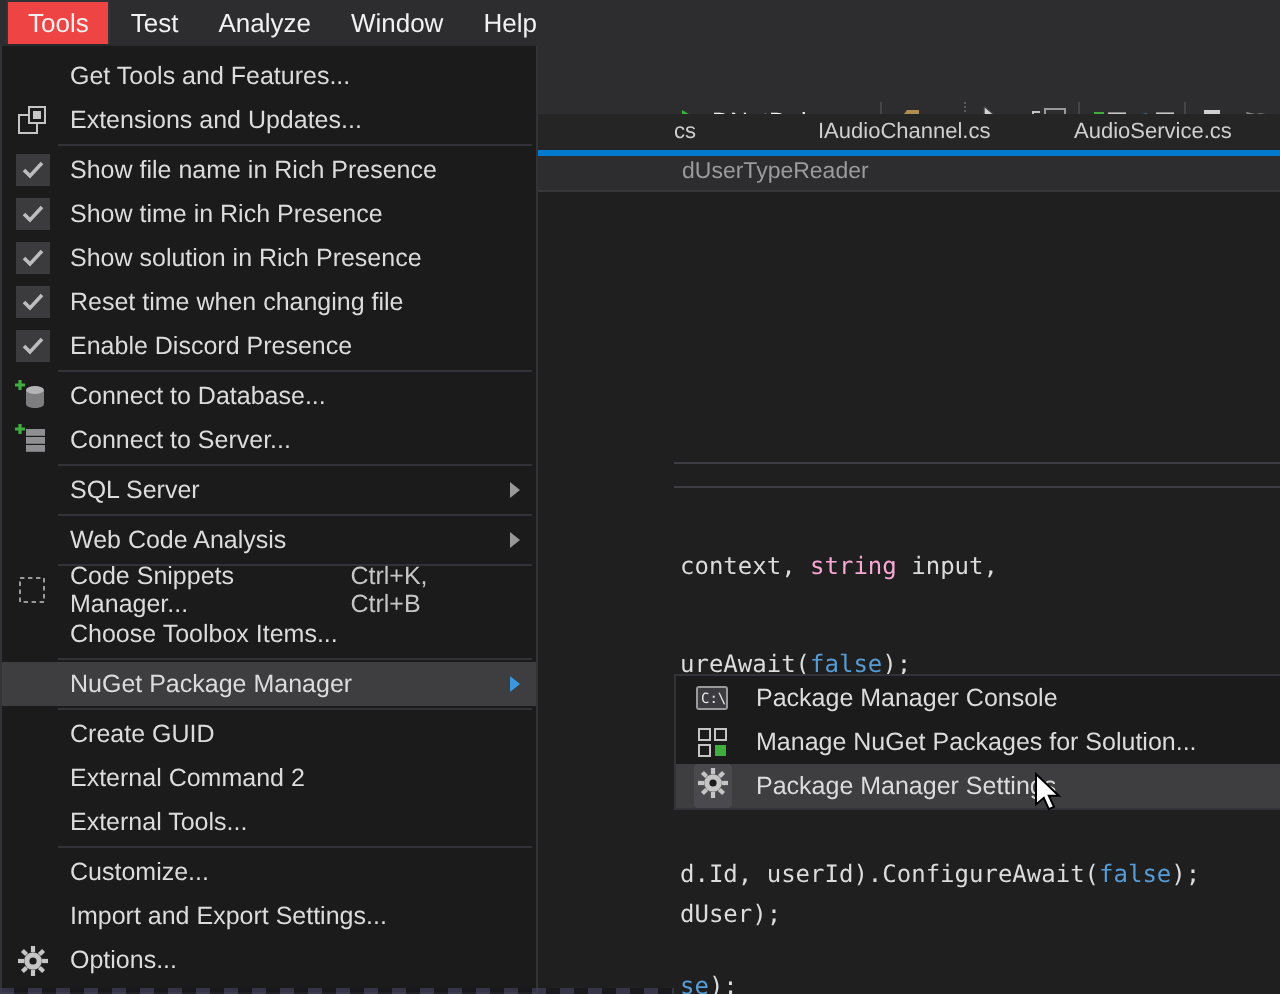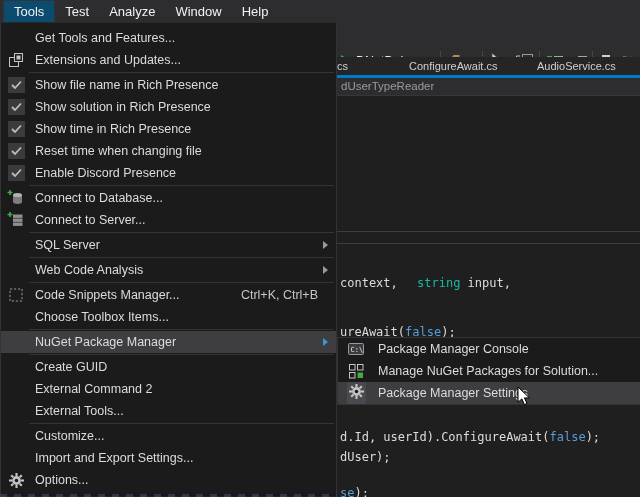--- a/index.html
+++ b/index.html
@@ -8,37 +8,37 @@
     position: relative; overflow: hidden;
     background:#1e1e1e;
     font-family:"Liberation Sans", sans-serif;
     font-size:12.5px; color:#dcdcdc;
     -webkit-font-smoothing: antialiased;
   }
   
   .menubar { position:absolute; top:0; left:0; width:640px; height:22px;
     background:#2d2d30; display:flex; align-items:stretch; padding-left:3px; color:#f1f1f1; font-size:13px; }
   .mb-item { padding:0 10px; display:flex; align-items:center; cursor:default; }
-  .mb-item.active { background:#0c4a6e; border:1px solid #333337; border-bottom:none; }
+  .mb-item.active { background:#ef4444; border:1px solid #333337; border-bottom:none; }
   .toolbar { position:absolute; top:22px; left:0; width:640px; height:35px; background:#2d2d30; }
   .tb-abs { position:absolute; top:30px; height:18px; display:flex; align-items:center; }
   .tb-sep { position:absolute; top:29px; width:1px; height:19px; background:#46464a; }
   .tb-sep.dotted { background:none; border-left:1px dotted #5a5a5e; }
   .run-label { color:#f1f1f1; font-size:12.5px; }
   .tabstrip { position:absolute; top:57px; left:0; width:640px; height:18px; background:#252526; }
   .tab { position:absolute; top:0; height:18px; line-height:18px; color:#cfcfcf; font-size:11px; }
   .accent-line { position:absolute; top:75px; left:0; width:640px; height:3px; }
   .breadcrumb-bar { position:absolute; top:78px; left:0; width:640px; height:18px; background:#2d2d30; border-bottom:1px solid #37373a; }
   .breadcrumb-text { position:absolute; left:341px; top:2px; color:#9b9b9b; font-size:11.5px; }
   
   .editor { position:absolute; top:96px; left:0; width:640px; bottom:0; background:#1f1f20; }
   .hairline { position:absolute; left:337px; width:303px; height:1px; background:#3e3e42; }
   .code-line { position:absolute; white-space:pre; font-family:"DejaVu Sans Mono","Liberation Mono",monospace; font-size:12px; line-height:15px; color:#dcdcdc; }
   
-  .menu-panel { position:absolute; left:0; top:22px; width:337px; height:475px;
+  .menu-panel { position:absolute; left:0; top:22px; width:269px; height:475px;
     background:#1b1b1c; border:1px solid #333337; border-top-color:#2a2a2c; padding-top:4px; z-index:5; }
   .menu-row { position:relative; height:22px; display:flex; align-items:center;
     padding-left:34px; padding-right:18px; cursor:default; }
   .menu-row.hl { background:#3e3e40; }
   .menu-sep { height:1px; margin:1px 2px 1px 28px; background:#333337; }
   .icon-slot { position:absolute; left:5px; top:2px; width:20px; height:18px;
     display:flex; align-items:center; justify-content:center; }
   .checkbox { width:17px; height:16px; background:#3b3b3e; display:flex; align-items:center; justify-content:center; }
   .shortcut { margin-left:auto; color:#c6c6c6; }
   .sub-arrow { position:absolute; right:8px; top:7px; width:0; height:0;
@@ -143,34 +143,34 @@
   <div class="tb-abs" style="left:622px">
       <svg width="17" height="15">
         <path d="M3.5,9.5 a5,5 0 1 0 1.5,-4.5" fill="none" stroke="#8a8a8a" stroke-width="2"></path>
         <polygon points="1,2 8,3.5 3,8.5" fill="#8a8a8a"></polygon>
       </svg>
     </div>
 </div>
 
 <div class="tabstrip">
   <div class="tab" style="left:337px">cs</div>
-  <div class="tab" style="left:409px">ConfigureAwait.cs</div>
+  <div class="tab" style="left:409px">IAudioChannel.cs</div>
   <div class="tab" style="left:537px">AudioService.cs</div>
 </div>
 <div class="accent-line" style="background: rgb(0, 122, 204);"></div>
 
 <div class="breadcrumb-bar">
   <div class="breadcrumb-text">dUserTypeReader</div>
 </div>
 
 <div class="editor">
   <div class="hairline" style="top:135px"></div>
   <div class="hairline" style="top:147px"></div>
   <div id="code-lines">
-      <div class="code-line" style="left: 340px; top: 180px;"><span style="color: rgb(220, 220, 220); margin-top: 20px;">context, </span><span style="color: #14b8a6; margin-left: 12px;">string</span><span style="color: rgb(220, 220, 220);"> input,</span></div>
+      <div class="code-line" style="left: 340px; top: 180px;"><span style="color: rgb(220, 220, 220); margin-top: 20px;">context, </span><span style="color: #f9a8d4;">string</span><span style="color: rgb(220, 220, 220);"> input,</span></div>
       <div class="code-line" style="left: 340px; top: 229px;"><span style="color: rgb(220, 220, 220);">ureAwait(</span><span style="color: rgb(86, 156, 214);">false</span><span style="color: rgb(220, 220, 220);">);</span></div>
       <div class="code-line" style="left: 340px; top: 334px;"><span style="color: rgb(220, 220, 220);">d.Id, userId).ConfigureAwait(</span><span style="color: rgb(86, 156, 214);">false</span><span style="color: rgb(220, 220, 220);">);</span></div>
       <div class="code-line" style="left: 340px; top: 354px;"><span style="color: rgb(220, 220, 220);">dUser);</span></div>
       <div class="code-line" style="left: 340px; top: 390px;"><span style="color: rgb(86, 156, 214);">se</span><span style="color: rgb(220, 220, 220);">);</span></div>
     </div>
 </div>
 
 <div class="menu-panel" id="tools-menu">
     <div class="menu-row">
       <span class="icon-slot"></span>
@@ -198,31 +198,31 @@
       <span>Show file name in Rich Presence</span>
     </div>
     <div class="menu-row">
       <span class="icon-slot">
         <span class="checkbox">
           <svg width="11" height="10">
             <polyline points="1,5 4,8 10,1.5" fill="none" stroke="#bdbdbd" stroke-width="1.8"></polyline>
           </svg>
         </span>
       </span>
+      <span>Show time in Rich Presence</span>
+    </div>
+    <div class="menu-row">
+      <span class="icon-slot">
+        <span class="checkbox">
+          <svg width="11" height="10">
+            <polyline points="1,5 4,8 10,1.5" fill="none" stroke="#bdbdbd" stroke-width="1.8"></polyline>
+          </svg>
+        </span>
+      </span>
       <span>Show solution in Rich Presence</span>
-    </div>
-    <div class="menu-row">
-      <span class="icon-slot">
-        <span class="checkbox">
-          <svg width="11" height="10">
-            <polyline points="1,5 4,8 10,1.5" fill="none" stroke="#bdbdbd" stroke-width="1.8"></polyline>
-          </svg>
-        </span>
-      </span>
-      <span>Show time in Rich Presence</span>
     </div>
     <div class="menu-row">
       <span class="icon-slot">
         <span class="checkbox">
           <svg width="11" height="10">
             <polyline points="1,5 4,8 10,1.5" fill="none" stroke="#bdbdbd" stroke-width="1.8"></polyline>
           </svg>
         </span>
       </span>
       <span>Reset time when changing file</span>

